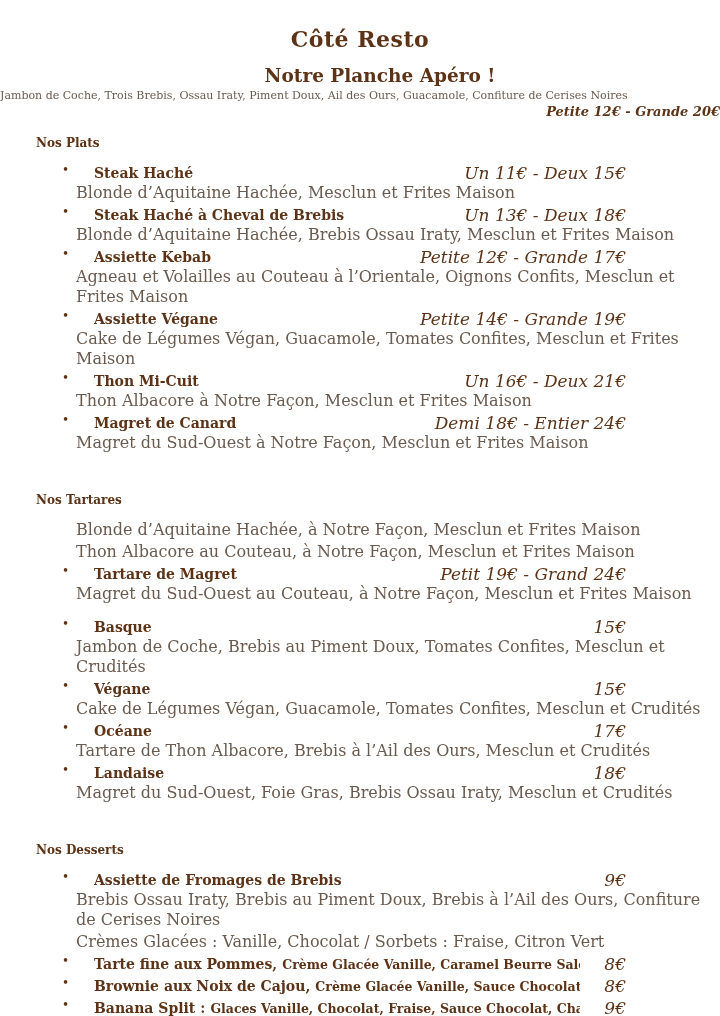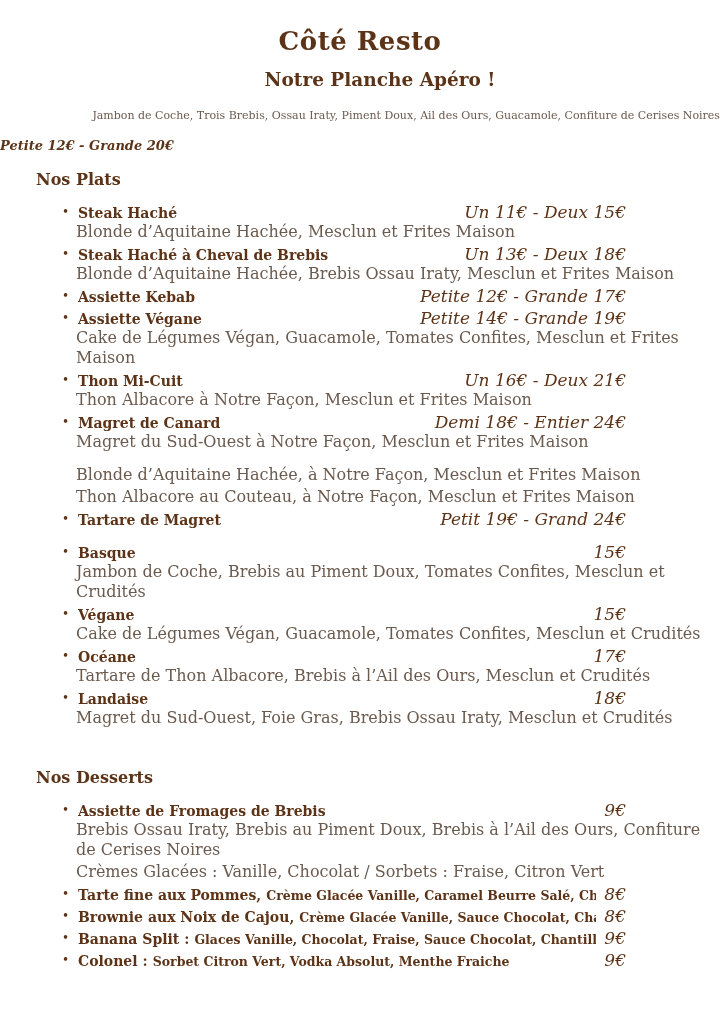--- a/index.html
+++ b/index.html
@@ -2,32 +2,32 @@
 <html><head>
 <meta charset="utf-8">
 <style>
   html, body { margin:0; padding:0; }
   body {
     width:720px; height:1016px; background:#ffffff; overflow:hidden;
     font-family:"DejaVu Serif", serif; color:#5c3317;
   }
   .page { padding-top:26px; }
 
-  .resto-title { text-align:center; font-size:26px; font-weight:bold; letter-spacing:0.5px; }
+  .resto-title { text-align:center; font-size:22px; font-weight:bold; letter-spacing:0.5px; }
 
   .apero-title { text-align:center; font-size:18.5px; font-weight:bold; margin-top:13px;padding-left:40px; }
-  .apero-desc  { text-align:right; font-size:11px; color:#6b5a4e; margin-top:19px; }
-  .apero-price { text-align:left; font-size:13px; font-weight:bold; font-style:italic; margin-top:16px; }
-
-  .section-heading { font-size:16px; font-weight:bold; margin:40px 0 0 36px; }
+  .apero-desc  { text-align:left; font-size:11px; color:#6b5a4e; margin-top:3px; }
+  .apero-price { text-align:right; font-size:13px; font-weight:bold; font-style:italic; margin-top:2px; }
+
+  .section-heading { font-size:12px; font-weight:bold; margin:40px 0 0 36px; }
   .section.first .section-heading { margin-top:17px; }
   .items { margin-top:13px; }
 
   .item { margin:0 94px 2px 62px; }
-  .item-head { display:flex; align-items:center; }
+  .item-head { display:flex; align-items:flex-start;gap:16px; }
   .bullet { flex:none; width:16px; font-size:12px; color:#5c3317; }
   .bullet::before { content:"\2022"; }
   .name-wrap { flex:1 1 auto; white-space:nowrap; overflow:hidden; }
   .item-name { font-size:14px; font-weight:bold; }
   .item-suffix { font-size:12.5px; font-weight:bold; }
   .item-price { flex:none; font-size:17px; font-weight:normal; font-style:italic; white-space:nowrap; margin-left:8px; }
   .item-desc { font-size:16px; line-height:1.25; color:#6b5a4e; margin:0 -80px 2px 14px; }
   .item-desc:empty { display:none; }
   .item-suffix:empty { display:none; }
 </style>
@@ -65,20 +65,21 @@
         </div>
         <div class="item-desc">Blonde d’Aquitaine Hachée, Brebis Ossau Iraty, Mesclun et Frites Maison</div>
       </div>
 
       <div class="item">
         <div class="item-head">
           <span class="bullet"></span>
           <span class="name-wrap"><span class="item-name">Assiette Kebab</span></span>
           <span class="item-price">Petite 12€ - Grande 17€</span>
         </div>
+        <div class="item-desc">Agneau et Volailles au Couteau à l’Orientale, Oignons Confits, Mesclun et Frites Maison</div>
       </div>
 
       <div class="item">
         <div class="item-head">
           <span class="bullet"></span>
           <span class="name-wrap"><span class="item-name">Assiette Végane</span></span>
           <span class="item-price">Petite 14€ - Grande 19€</span>
         </div>
         <div class="item-desc">Cake de Légumes Végan, Guacamole, Tomates Confites, Mesclun et Frites Maison</div>
       </div>
@@ -98,36 +99,38 @@
           <span class="name-wrap"><span class="item-name">Magret de Canard</span></span>
           <span class="item-price">Demi 18€ - Entier 24€</span>
         </div>
         <div class="item-desc">Magret du Sud-Ouest à Notre Façon, Mesclun et Frites Maison</div>
       </div>
 
     </div>
   </div>
 
   <div class="section">
+    <div class="section-heading">Nos Tartares</div>
     <div class="items">
 
       <div class="item">
         <div class="item-desc">Blonde d’Aquitaine Hachée, à Notre Façon, Mesclun et Frites Maison</div>
       </div>
 
       <div class="item">
         <div class="item-desc">Thon Albacore au Couteau, à Notre Façon, Mesclun et Frites Maison</div>
       </div>
 
       <div class="item">
         <div class="item-head">
           <span class="bullet"></span>
           <span class="name-wrap"><span class="item-name">Tartare de Magret</span></span>
           <span class="item-price">Petit 19€ - Grand 24€</span>
         </div>
+        <div class="item-desc">Magret du Sud-Ouest au Couteau, à Notre Façon, Mesclun et Frites Maison</div>
       </div>
 
     </div>
   </div>
 
   <div class="section">
     <div class="items">
 
       <div class="item">
         <div class="item-head">

